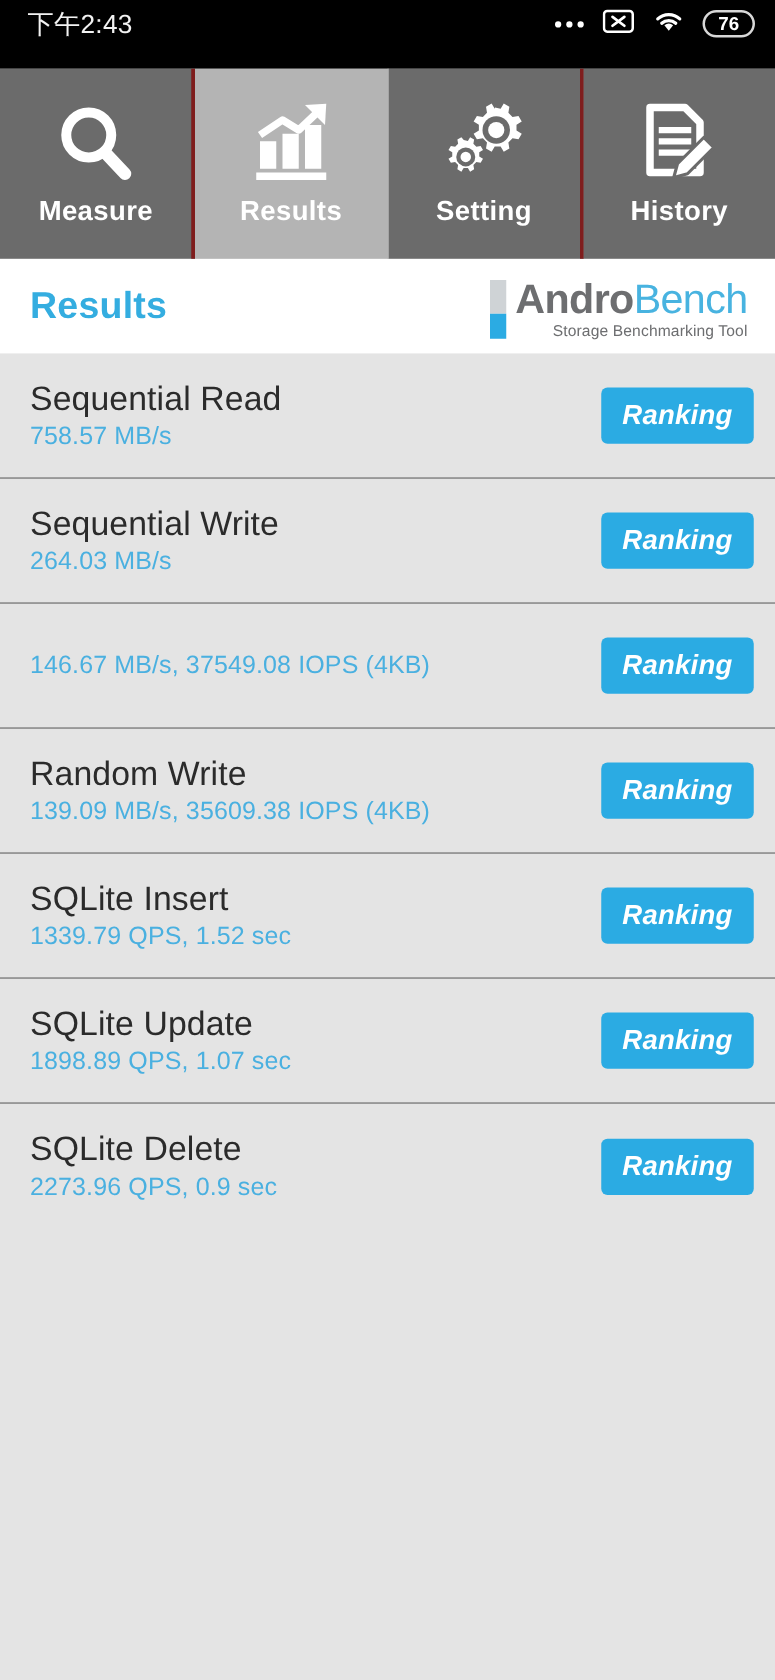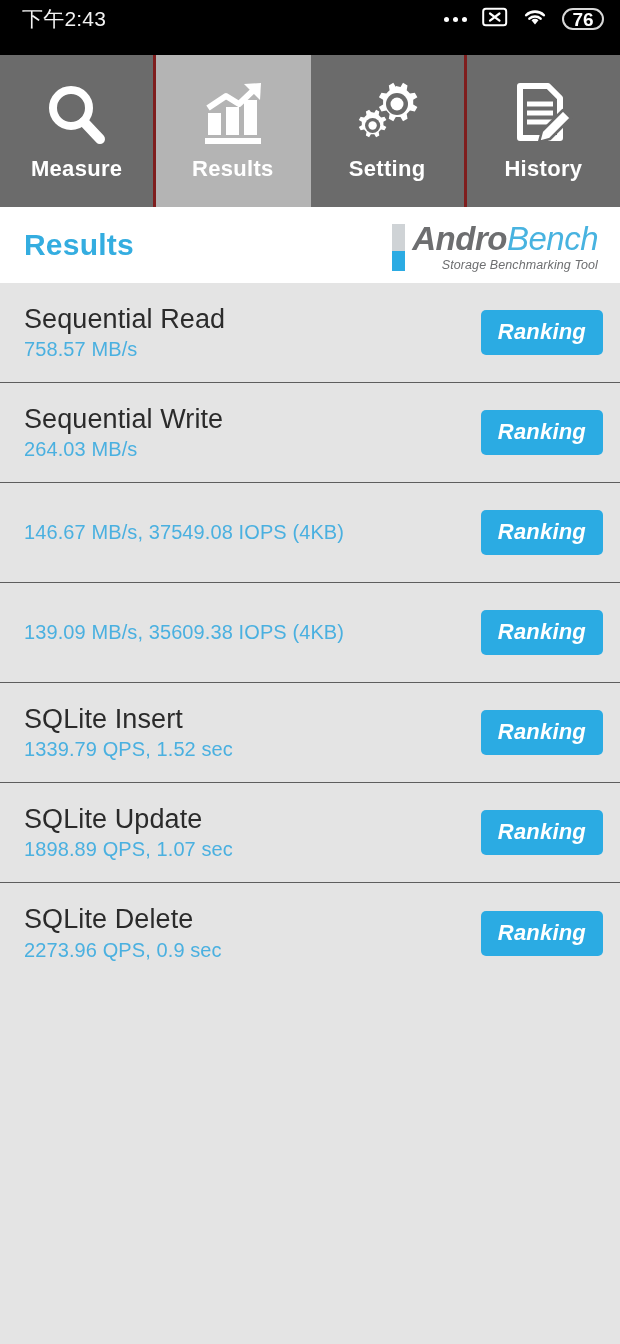--- a/index.html
+++ b/index.html
@@ -19,21 +19,21 @@
   }
   .status-time{ font-size:21px; letter-spacing:.2px; color:#f2f2f2; }
   .status-icons{ display:flex; align-items:center; gap:13px; }
   .dots{ display:flex; gap:4px; align-items:center; margin-right:2px;}
   .dots i{ width:5px; height:5px; border-radius:50%; background:#fff; display:block;}
   .ic{ display:block; }
   .battery{
     width:42px; height:22px; border:2px solid #d8d8d8; border-radius:11px;
     display:flex; align-items:center; justify-content:center; position:relative;
   }
-  .battery .lvl{ font-size:19px; font-weight:bold; color:#fff; line-height:1;}
+  .battery .lvl{ font-size:15px; font-weight:bold; color:#fff; line-height:1;}
 
   
   .tabbar{ display:flex; height:152px; width:100%; }
   .tab{
     flex:1 1 0; background:#6b6b6b;
     display:flex; flex-direction:column; align-items:center; justify-content:center;
     gap:2px; position:relative; cursor:pointer;
     border-right:3px solid #7f1d1d;
   }
   .tab:last-child{ border-right:none; }
@@ -49,21 +49,21 @@
   .header{
     height:76px; background:#ffffff; width:100%;
     display:flex; align-items:center; justify-content:space-between;
     padding:0 22px 0 24px;
   }
   .page-title{ font-size:30px; font-weight:bold; color:#34ade0; letter-spacing:.2px;}
   .logo{ display:flex; align-items:flex-start; gap:7px; padding-top:4px;}
   .logo-bar{ width:13px; height:47px; display:flex; flex-direction:column; margin-top:2px;}
   .logo-bar .top{ flex:1.35; background:#cfd3d6;}
   .logo-bar .bot{ flex:1; background:#2babe3;}
-  .logo-text{ display:flex; flex-direction:column; align-items:flex-end;font-style:italic; }
+  .logo-text{ display:flex; flex-direction:column; align-items:flex-end; }
   .logo-word{ font-size:33px; font-weight:bold; line-height:1; letter-spacing:-0.5px;}
   .logo-word .a{ color:#6d6e70; }
   .logo-word .b{ color:#48b3e0; font-weight:normal;}
   .logo-sub{ font-size:12.5px; color:#6d6e70; margin-top:3px; letter-spacing:.1px;}
 
   
   .list{ width:100%; background:#e4e4e4; }
   .row{
     height:100px; width:100%;
     display:flex; align-items:center; justify-content:space-between;
@@ -207,20 +207,21 @@
 
   <div class="row">
     <div class="row-texts">
       <span class="row-value">146.67 MB/s, 37549.08 IOPS (4KB)</span>
     </div>
     <button class="ranking-btn">Ranking</button>
   </div>
 
   <div class="row">
     <div class="row-texts">
+      <span class="row-title">Random Write</span>
       <span class="row-value">139.09 MB/s, 35609.38 IOPS (4KB)</span>
     </div>
     <button class="ranking-btn">Ranking</button>
   </div>
 
   <div class="row">
     <div class="row-texts">
       <span class="row-title">SQLite Insert</span>
       <span class="row-value">1339.79 QPS, 1.52 sec</span>
     </div>

